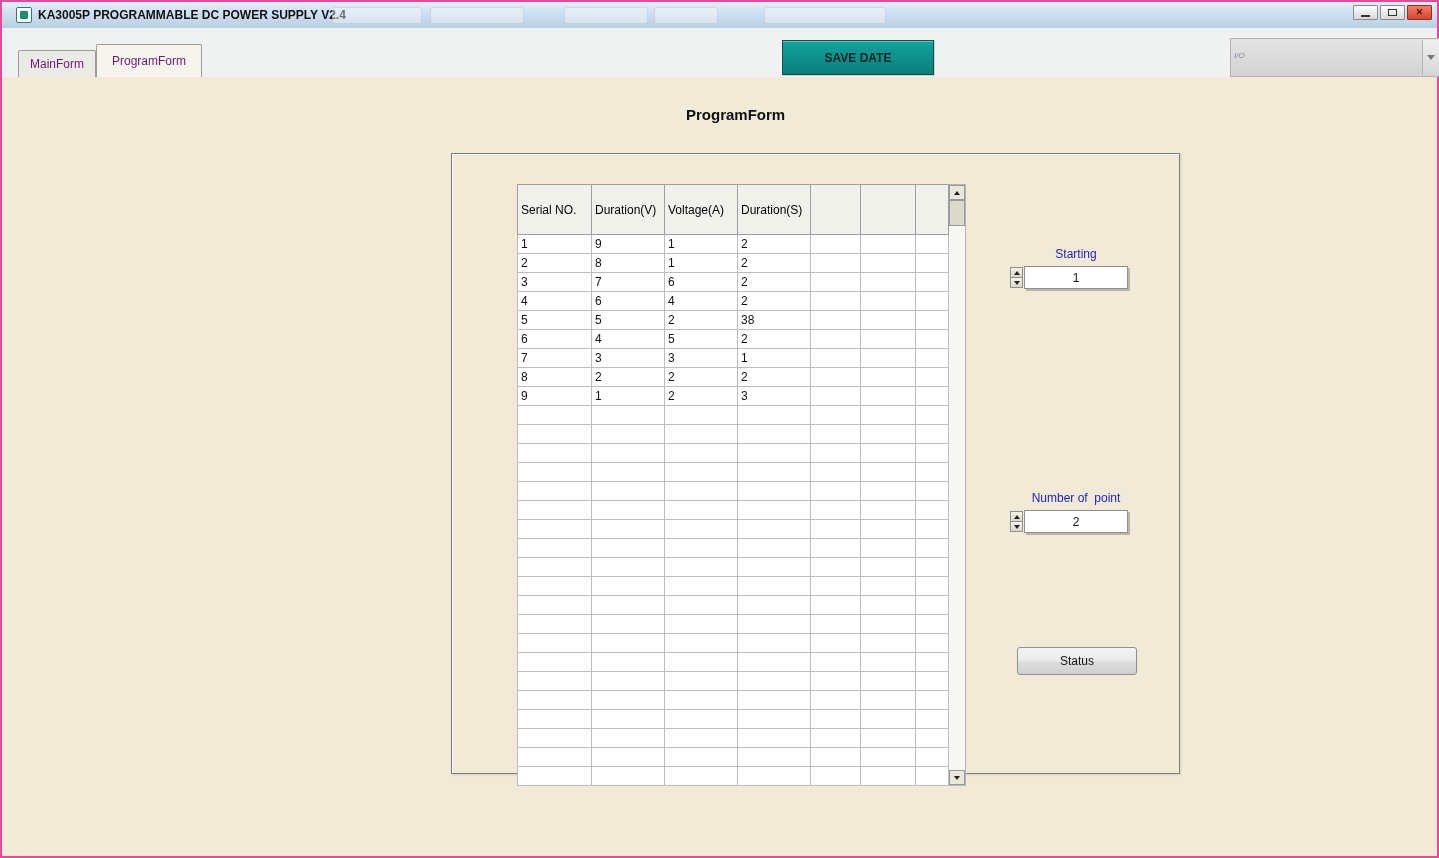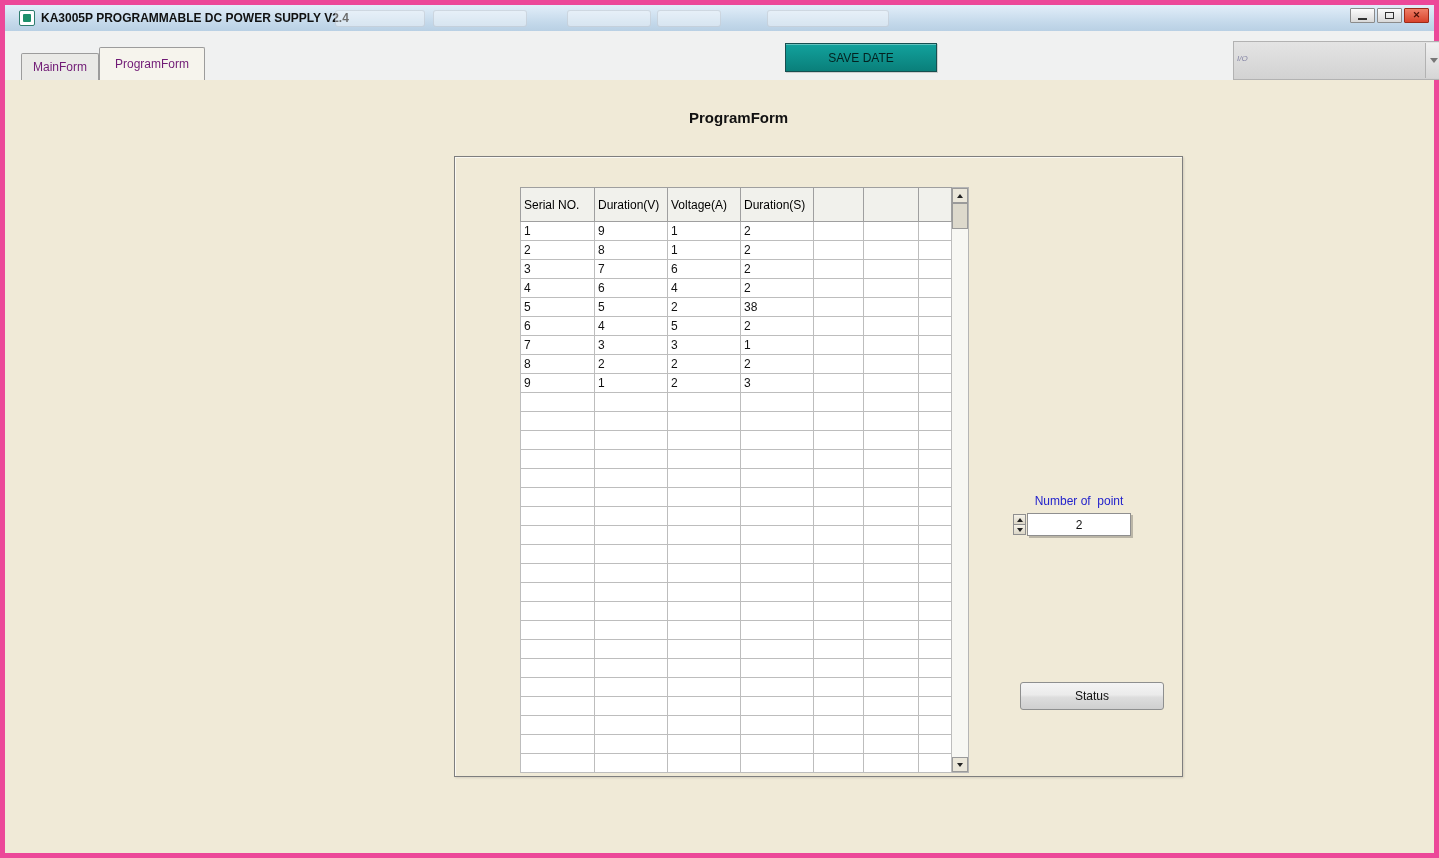--- a/index.html
+++ b/index.html
@@ -1,16 +1,16 @@
 <!DOCTYPE html>
 <html><head>
 <meta charset="utf-8">
 <style>
   html,body{margin:0;padding:0;overflow:hidden;font-family:"Liberation Sans",sans-serif;}
-  .window{position:relative;width:1439px;height:858px;box-sizing:border-box;border:5px solid #ec4899;background:#f0ead7;}
+  .window{position:relative;width:1439px;height:858px;box-sizing:border-box;border:2px solid #ec4899;background:#f0ead7;}
 
   
   .titlebar{position:absolute;top:0;left:0;right:0;height:26px;
     background:linear-gradient(#e2eef9,#c3d8ea 70%,#b9d0e4);border-bottom:1px solid #a9bccd;}
   .app-icon{position:absolute;left:14px;top:5px;width:16px;height:16px;background:#fff;
     border:1px solid #2e7d6e;box-sizing:border-box;border-radius:2px;}
   .app-icon::after{content:"";position:absolute;left:3px;top:3px;right:3px;bottom:3px;background:#1c8f6a;border-radius:1px;}
   .title-text{position:absolute;left:36px;top:6px;font-size:12px;font-weight:bold;color:#111;}
   .glass-artifact{position:absolute;top:5px;height:15px;background:rgba(255,255,255,.38);
     border:1px solid rgba(160,170,180,.35);border-radius:3px;}
@@ -21,24 +21,24 @@
   .glyph-min{width:9px;height:2px;background:#333;margin-top:6px;}
   .glyph-max{width:9px;height:7px;border:1px solid #333;box-sizing:border-box;}
   .glyph-close{font-size:9px;font-weight:bold;color:#4a0f06;line-height:1;}
 
   
   .toolbar{position:absolute;top:26px;left:0;right:0;height:49px;background:#f0f1f1;}
   .tab{position:absolute;bottom:0;box-sizing:border-box;border:1px solid #9c9c9c;border-bottom:none;
     border-radius:2px 2px 0 0;font-size:12px;color:#701a75;display:flex;align-items:center;justify-content:center;text-align:right;}
   .tab.inactive{left:16px;width:78px;height:27px;background:#eaeae7;}
   .tab.active{left:94px;width:106px;height:33px;background:#f6f4ed;z-index:2;}
-  .save-btn{position:absolute;left:780px;top:12px;width:152px;height:29px;box-sizing:border-box;
+  .save-btn{position:absolute;left:780px;top:12px;width:152px;height:35px;box-sizing:border-box;
     background:linear-gradient(#12a29d,#0a7f7a);border:1px solid #174f50;color:#032220;
     font-size:12px;font-family:"Liberation Sans",sans-serif;
-    box-shadow:inset 0 1px 0 rgba(255,255,255,.35), 1px 1px 0 rgba(0,0,0,.15);}
+    box-shadow:inset 0 1px 0 rgba(255,255,255,.35), 1px 1px 0 rgba(0,0,0,.15);font-weight:bold;}
   .path-input{position:absolute;left:956px;top:16px;width:222px;height:27px;box-sizing:border-box;
     border:1px solid #b7bcc2;border-radius:2px;background:#fff;font-size:12px;color:#111;
     padding:0 6px;font-family:"Liberation Sans",sans-serif;}
   .com-combo{position:absolute;left:1228px;top:10px;width:211px;height:39px;box-sizing:border-box;
     background:linear-gradient(#e4e4e4,#d2d2d2);border:1px solid #b2b2b2;}
   .com-text{position:absolute;left:17px;top:4px;font-size:12px;color:#8a8a8a;margin-top:41px;}
   .io-glyph{position:absolute;left:3px;top:12px;font-size:8px;font-style:italic;color:#8585a5;}
   .combo-arrow-btn{position:absolute;right:1px;top:1px;bottom:1px;width:16px;
     background:linear-gradient(#f0f0f0,#d6d6d6);border-left:1px solid #b2b2b2;
     display:flex;align-items:center;justify-content:center;}
@@ -47,21 +47,21 @@
   
   .main{position:absolute;top:75px;left:0;right:0;bottom:0;background:#f0ead7;}
   .page-title{position:absolute;left:684px;top:29px;font-size:15px;font-weight:bold;color:#111;}
   .panel{position:absolute;left:449px;top:76px;width:729px;height:621px;box-sizing:border-box;
     border:1px solid #7e7e7e;background:#f0ead7;
     box-shadow:inset 1px 1px 0 rgba(255,255,255,.7), 1px 1px 2px rgba(0,0,0,.12);}
   .table-wrap{position:absolute;left:65px;top:30px;display:flex;align-items:stretch;}
   #program-table{border-collapse:collapse;table-layout:fixed;width:431px;background:#fff;
     font-size:12px;border:1px solid #808080;}
   #program-table th{height:17px;background:#f1f1ec;border:1px solid #9f9f9f;font-weight:normal;
-    text-align:left;padding:8px 3px;font-size:12px;overflow:hidden;white-space:nowrap;}
+    text-align:left;padding:16px 3px;font-size:12px;overflow:hidden;white-space:nowrap;}
   #program-table td{height:18px;border:1px solid #bdbdbd;padding:0 3px;text-align:left;
     overflow:hidden;white-space:nowrap;color:#111;}
   .vscroll{width:17px;display:flex;flex-direction:column;background:#f7f7f3;
     border:1px solid #b5b5b5;border-left:none;box-sizing:border-box;}
   .sb-btn{height:15px;flex:0 0 auto;background:#ebe7da;border:1px solid #9a9a9a;box-sizing:border-box;
     display:flex;align-items:center;justify-content:center;}
   .sb-thumb{height:26px;flex:0 0 auto;background:#ddd9cc;border:1px solid #9a9a9a;box-sizing:border-box;}
   .sb-track{flex:1 1 auto;}
   .tri-up-sm{width:0;height:0;border-left:3px solid transparent;border-right:3px solid transparent;border-bottom:4px solid #222;}
   .tri-dn-sm{width:0;height:0;border-left:3px solid transparent;border-right:3px solid transparent;border-top:4px solid #222;}
@@ -71,23 +71,23 @@
   .spinner-label{margin-left:14px;width:104px;text-align:center;font-size:12px;color:#2323cc;
     margin-bottom:5px;white-space:pre;}
   .spin-row{display:flex;align-items:center;}
   .spin-arrows{display:flex;flex-direction:column;margin-right:1px;}
   .spin-btn{width:13px;height:11px;box-sizing:border-box;background:linear-gradient(#f5f2e8,#dcd7c7);
     border:1px solid #8f8f8f;display:flex;align-items:center;justify-content:center;}
   .spin-btn + .spin-btn{margin-top:-1px;}
   .spinner-value{width:104px;height:23px;box-sizing:border-box;background:#fff;border:1px solid #8f8f8f;
     box-shadow:2px 2px 0 rgba(0,0,0,.22);display:flex;align-items:center;justify-content:center;
     font-size:12px;color:#111;}
-  .status-btn{position:absolute;left:1015px;top:570px;width:144px;height:28px;box-sizing:border-box;
+  .status-btn{position:absolute;left:1015px;top:570px;width:120px;height:28px;box-sizing:border-box;
     border:1px solid #8e8f8f;border-radius:3px;font-size:12px;color:#111;font-family:"Liberation Sans",sans-serif;
-    background:linear-gradient(#f4f4f4,#ebebeb 45%,#dddddd 55%,#cfcfcf);margin-top:32px;}
+    background:linear-gradient(#f4f4f4,#ebebeb 45%,#dddddd 55%,#cfcfcf);}
 </style>
 </head>
 <body>
 
 <div class="window">
 
   <div class="titlebar">
     <div class="app-icon"></div>
     <span class="title-text">KA3005P PROGRAMMABLE DC POWER SUPPLY V2.4</span>
     <div class="glass-artifact" style="left:330px;width:88px;"></div>
@@ -421,20 +421,34 @@
           </div>
           <div class="sb-thumb"></div>
           <div class="sb-track"></div>
           <div class="sb-btn">
             <div class="tri-dn-sm"></div>
           </div>
         </div>
       </div>
     </div>
 
+    <div class="spinner-group" style="left:1008px;top:170px;">
+      <div class="spinner-label">Starting</div>
+      <div class="spin-row">
+        <div class="spin-arrows">
+          <div class="spin-btn">
+              <div class="tri-up-sm"></div>
+            </div>
+          <div class="spin-btn">
+              <div class="tri-dn-sm"></div>
+            </div>
+        </div>
+        <div class="spinner-value">1</div>
+      </div>
+    </div>
 
 
     <div class="spinner-group" style="left:1008px;top:414px;">
       <div class="spinner-label">Number of  point</div>
       <div class="spin-row">
         <div class="spin-arrows">
           <div class="spin-btn">
               <div class="tri-up-sm"></div>
             </div>
           <div class="spin-btn">

